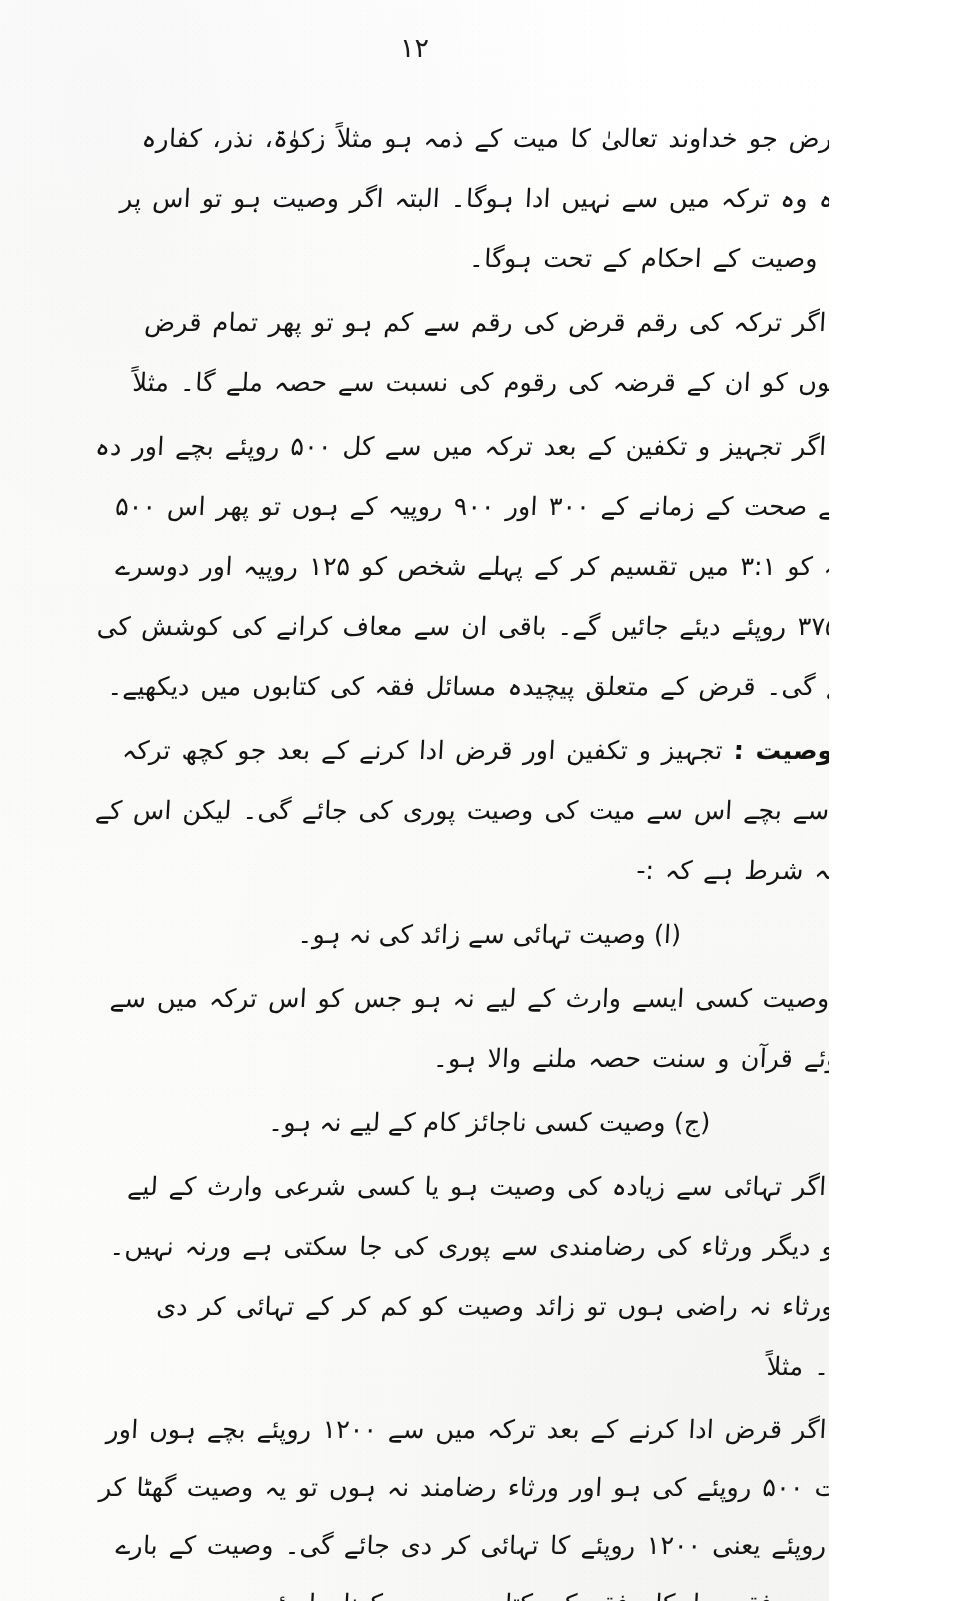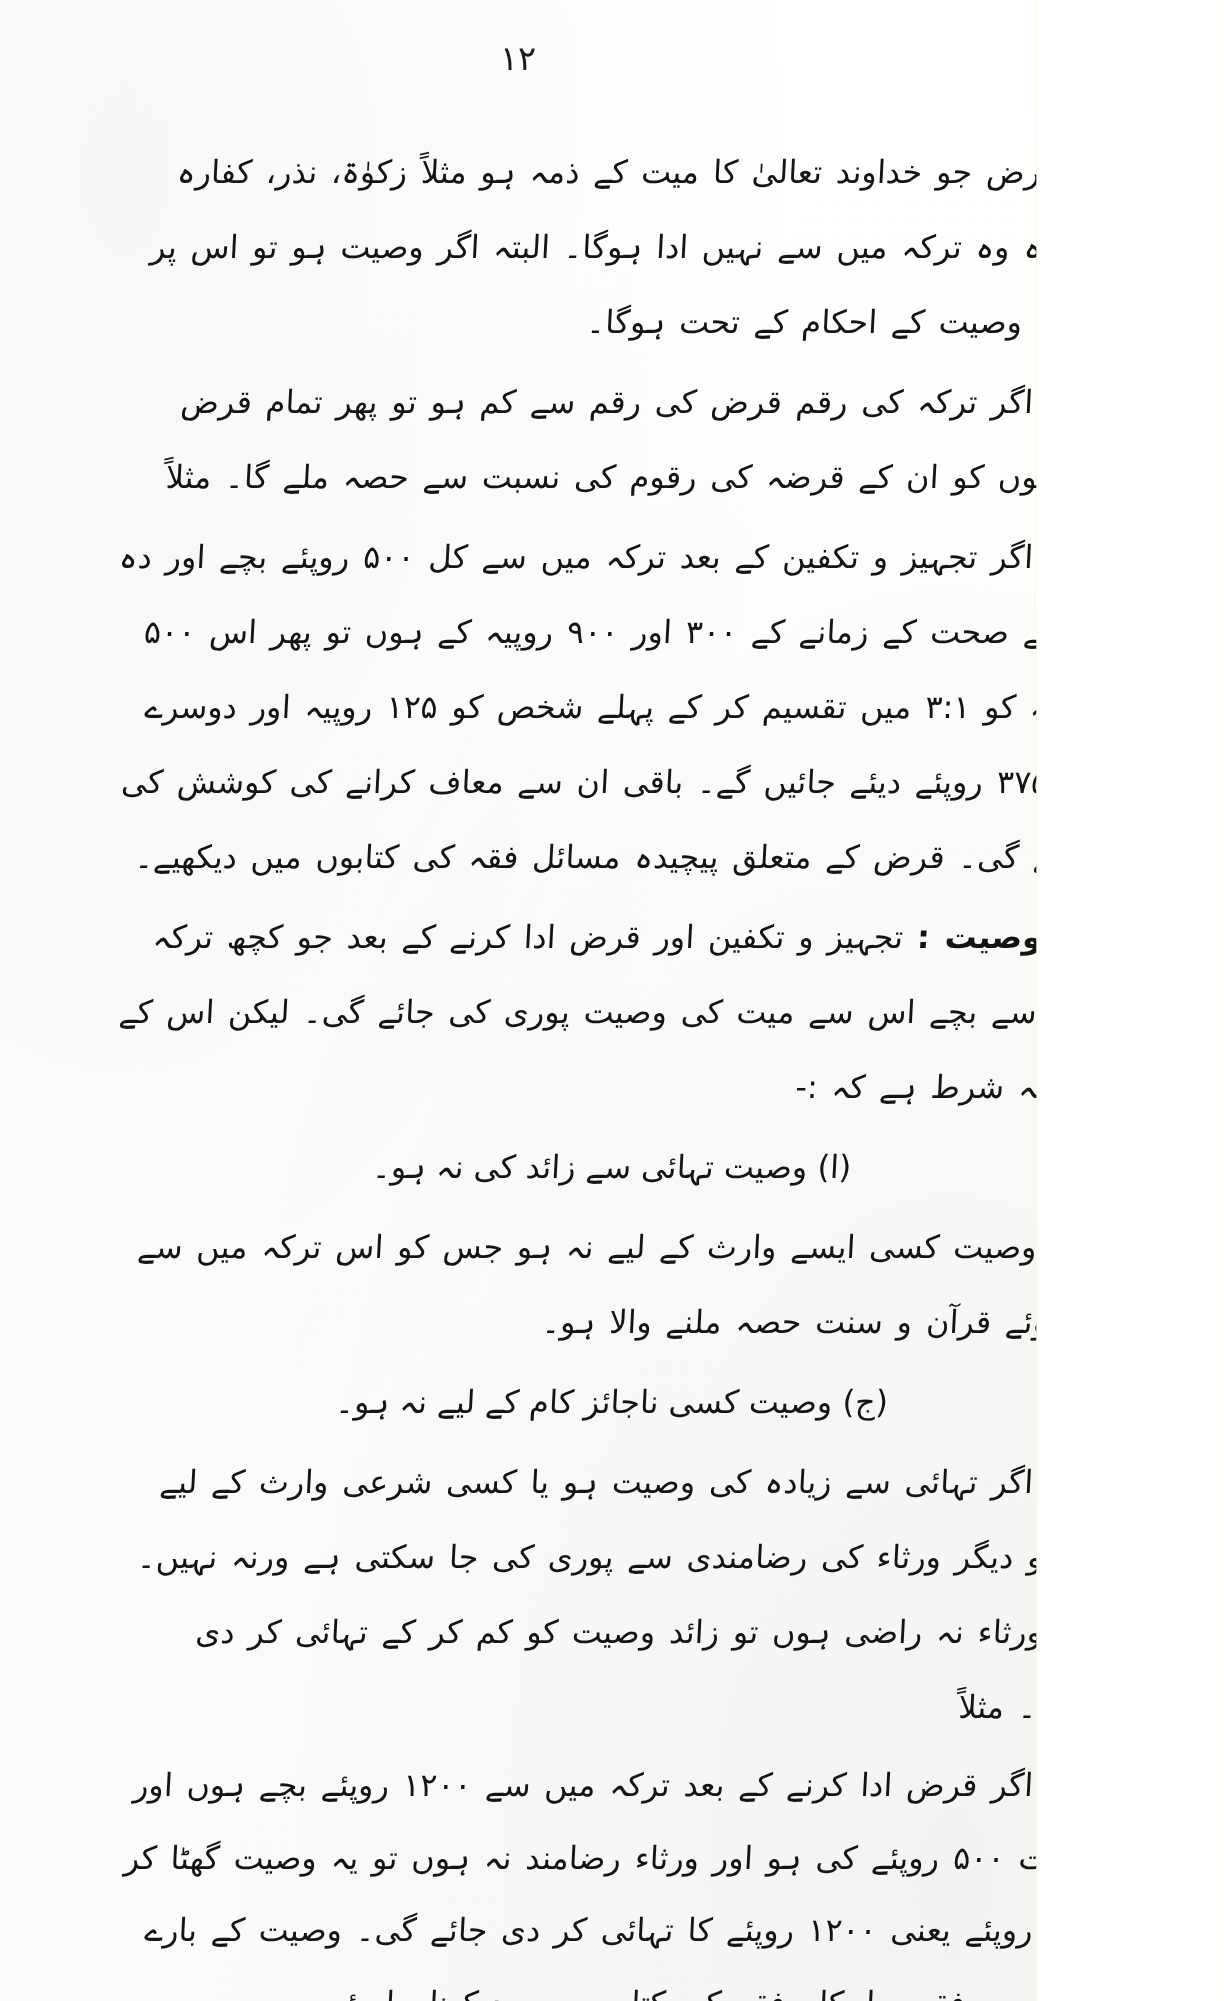--- a/index.html
+++ b/index.html
@@ -7,21 +7,21 @@
     padding: 0;
     background: #ffffff;
   }
   body {
     font-family: "DejaVu Sans", sans-serif;
   }
   .page {
     position: relative;
     width: 829px;
     height: 1601px;
-    background: #bef264;
+    background: #ef4444;
     overflow: hidden;
   }
   
   .paper-tint {
     position: absolute;
     inset: 0;
     background:
       radial-gradient(ellipse at 12% 8%, rgba(0,0,0,0.028), rgba(0,0,0,0) 55%),
       radial-gradient(ellipse at 92% 94%, rgba(0,0,0,0.03), rgba(0,0,0,0) 60%),
       linear-gradient(180deg, #ffffff 0%, #fdfdfb 45%, #fbfbf9 100%);

